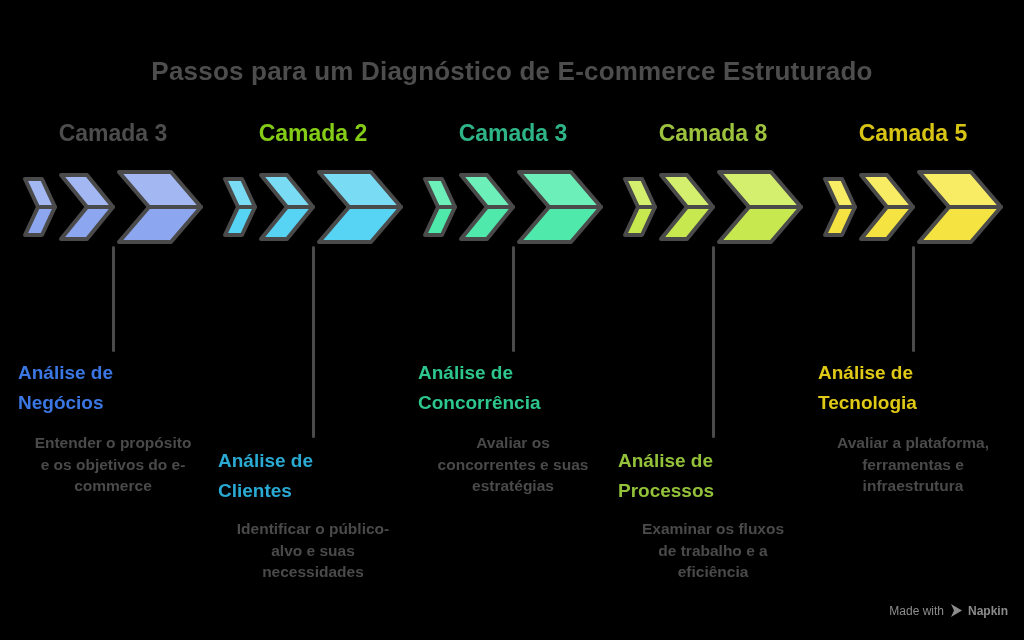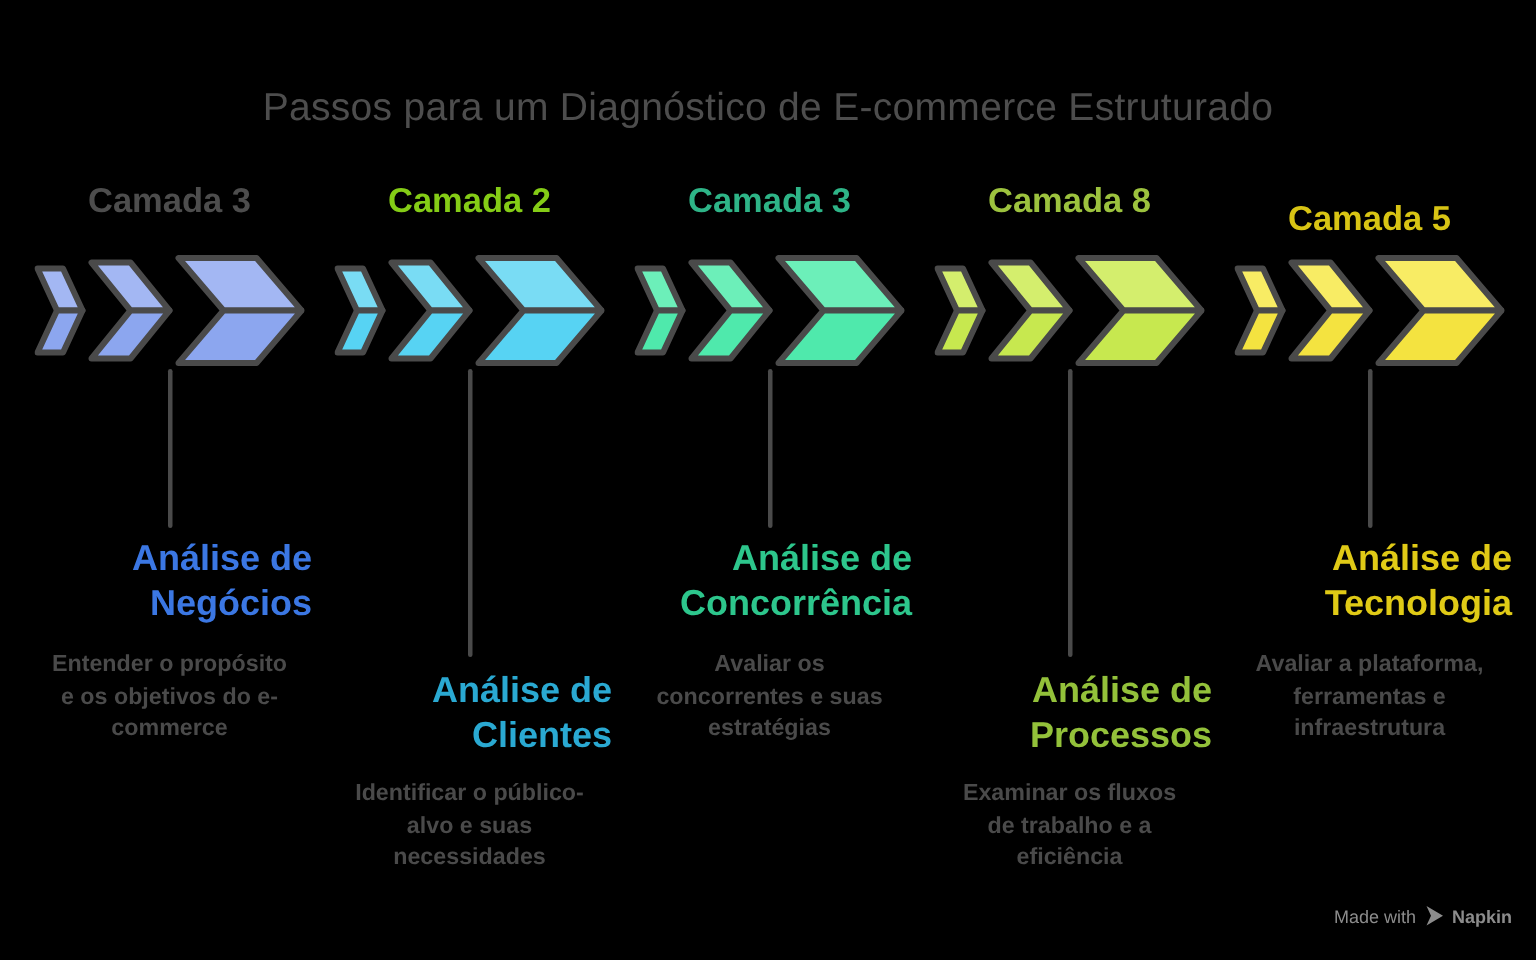--- a/index.html
+++ b/index.html
@@ -8,21 +8,21 @@
     position: relative;
     background: #000000;
     font-family: "Liberation Sans", sans-serif;
     overflow: hidden;
   }
   .stage { position: absolute; inset: 0; width: 1024px; height: 640px; }
   .main-title {
     position: absolute;
     top: 56px; left: 0; width: 100%;
     text-align: center;
-    font-size: 26px; font-weight: normal;
+    font-size: 26px; font-weight: bold;
     letter-spacing: 0.2px;
   }
   .col { position: absolute; top: 0; width: 200px; height: 640px; }
   .col-1 { left: 13px; }
   .col-2 { left: 213px; }
   .col-3 { left: 413px; }
   .col-4 { left: 613px; }
   .col-5 { left: 813px; }
   .layer-label {
     position: absolute; top: 120px; left: 0; width: 100%;
@@ -31,22 +31,22 @@
   }
   .chevrons { position: absolute; top: 170px; left: 10px; width: 180px; height: 74px; }
   .connector {
     position: absolute; left: 98.5px; top: 246px; width: 3px;
     border-radius: 2px;
   }
   .col--high .connector { height: 106px; }
   .col--low  .connector { height: 192px; }
   .heading {
     position: absolute; left: 5px; width: 190px;
-    text-align: right;
-    font-size: 24px; line-height: 30px; font-weight: bold;
+    text-align: left;
+    font-size: 19px; line-height: 30px; font-weight: bold;
     white-space: pre-line;
   }
   .col--high .heading { top: 358px; }
   .col--low  .heading { top: 446px; }
   .desc {
     position: absolute; left: 10px; width: 180px;
     text-align: center;
     font-size: 15.5px; line-height: 21.5px; font-weight: 600;
     white-space: pre-line;
   }
@@ -143,21 +143,21 @@
     </svg>
     <div class="connector" style="background: rgb(74, 74, 74);"></div>
     <div class="heading" style="color: rgb(147, 193, 58);">Análise de
 Processos</div>
     <div class="desc" style="color: rgb(74, 74, 74);">Examinar os fluxos
 de trabalho e a
 eficiência</div>
   </div>
 
   <div class="col col-5 col--high">
-    <div class="layer-label" style="color: rgb(216, 196, 20); margin-top: 12px;">Camada 5</div>
+    <div class="layer-label" style="color: rgb(216, 196, 20);">Camada 5</div>
     <svg class="chevrons" viewBox="0 0 180 74">
       <g stroke-width="4" stroke-linejoin="round" stroke="#4a4a4a">
         <path d="M2,9 L19,9 L32,37 L15,37 Z" fill="#f8ec64"></path>
         <path d="M15,37 L32,37 L19,65 L2,65 Z" fill="#f4e340"></path>
         <path d="M38,5 L64,5 L90,37 L64,37 Z" fill="#f8ec64"></path>
         <path d="M64,37 L90,37 L64,69 L38,69 Z" fill="#f4e340"></path>
         <path d="M96,2 L148,2 L178,37 L126,37 Z" fill="#f8ec64"></path>
         <path d="M126,37 L178,37 L148,72 L96,72 Z" fill="#f4e340"></path>
       </g>
     </svg>

